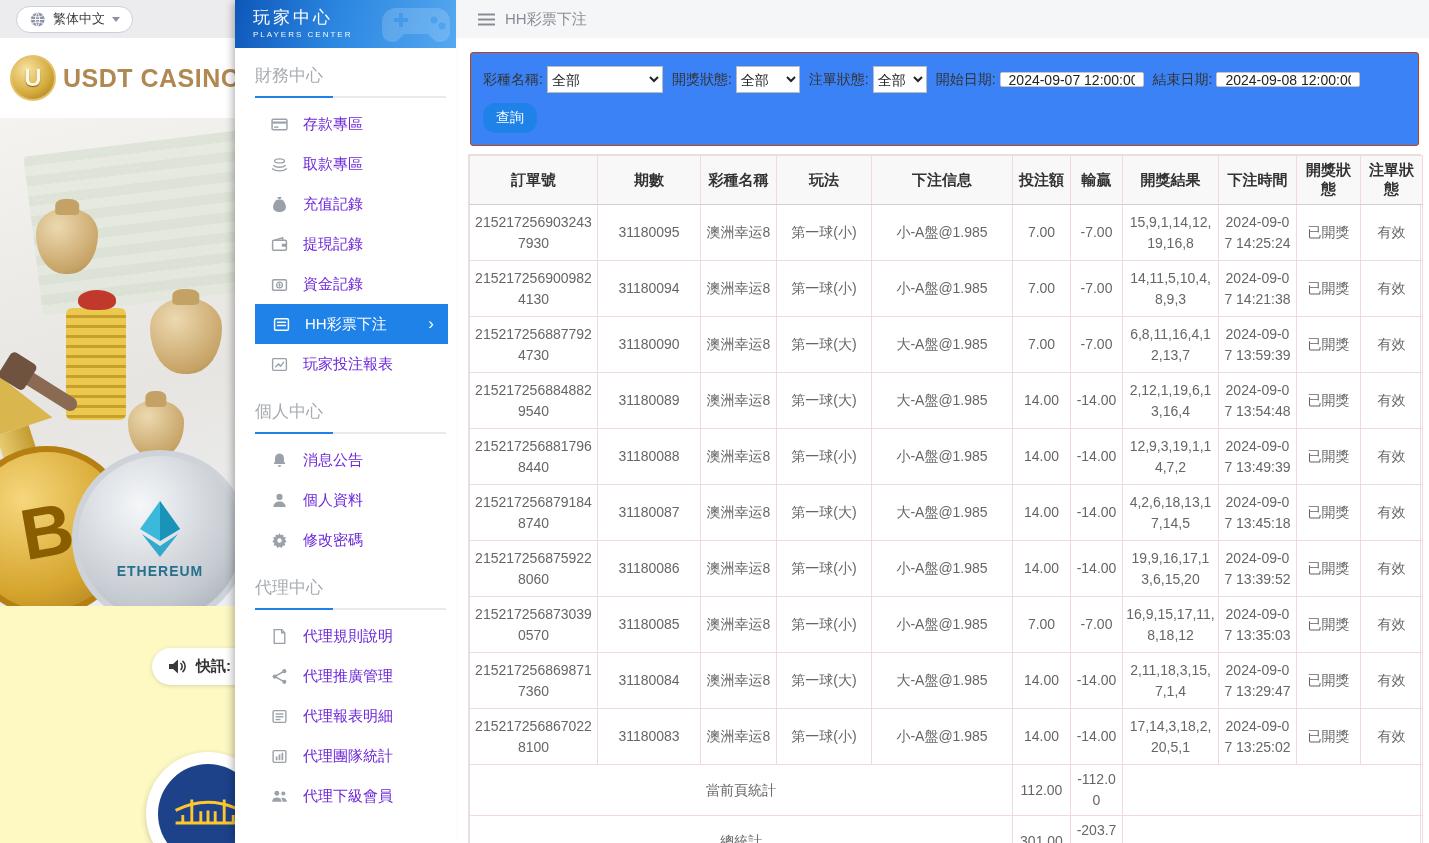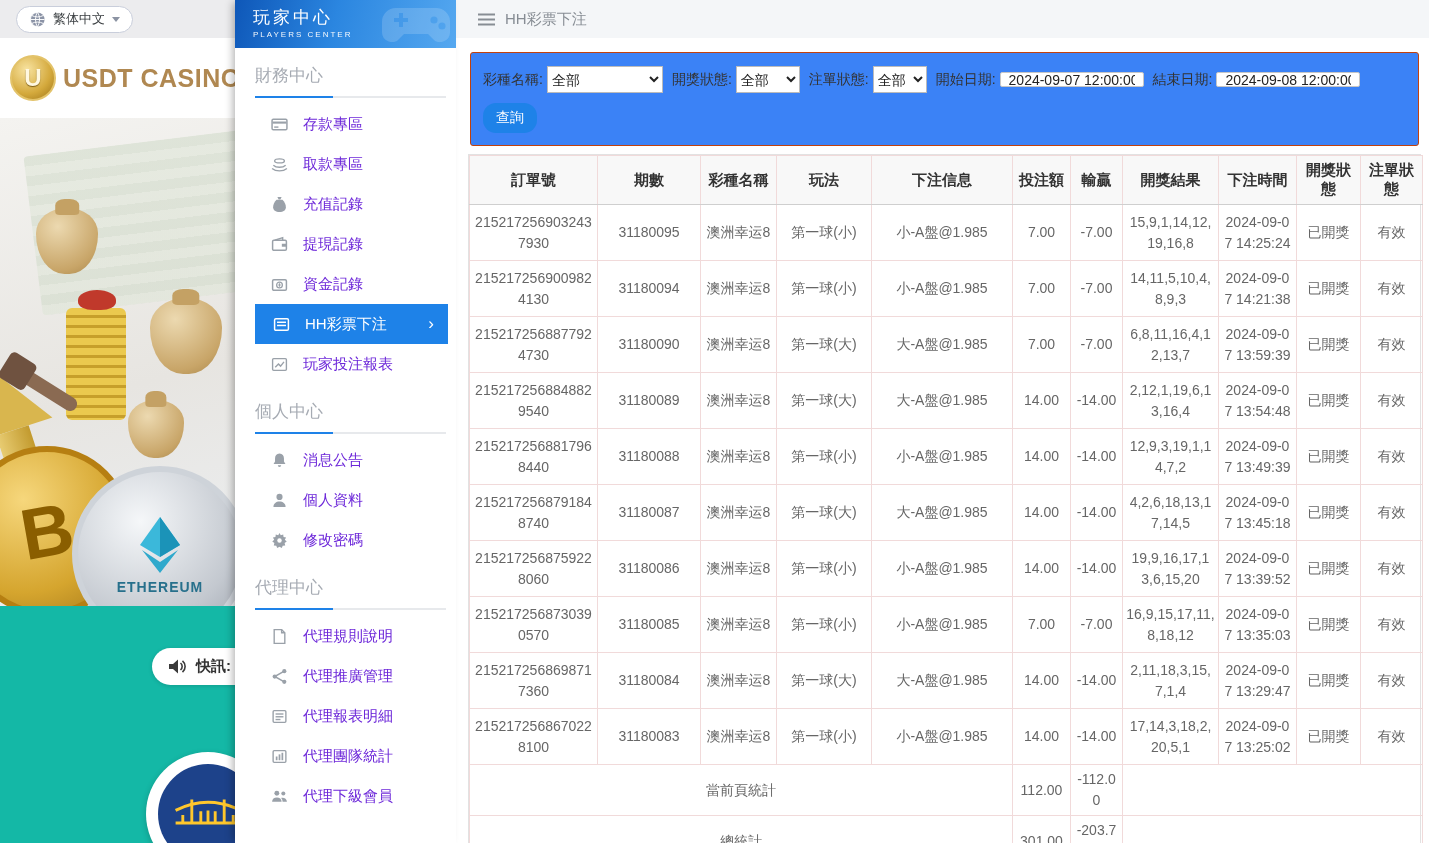--- a/index.html
+++ b/index.html
@@ -1,21 +1,21 @@
 <!DOCTYPE html>
 <html><head>
 <meta charset="utf-8">
 <style>
   :root { --accent:#1e82e8; --tborder:#f1dada; }
   * { margin:0; padding:0; box-sizing:border-box; }
   html,body { width:1429px; height:843px; overflow:hidden; }
   body { position:relative; font-family:"Liberation Sans","DejaVu Sans",sans-serif; background:#fff; }
 
   
-  .left-pane { position:absolute; left:0; top:0; width:235px; height:843px; background:#14b8a6; overflow:hidden; }
+  .left-pane { position:absolute; left:0; top:0; width:235px; height:843px; background:#fef9c3; overflow:hidden; }
   .lang-bar { position:absolute; top:0; left:0; width:100%; height:38px; background:#ececee; display:flex; align-items:center; padding-left:16px; }
   .lang-pill { display:flex; align-items:center; gap:7px; height:27px; padding:0 12px; background:#fff; border:1px solid #c9cedb; border-radius:15px; cursor:pointer; }
   .lang-label { font-size:13px; color:#3c4043; }
   .caret-down { width:0; height:0; border-left:4px solid transparent; border-right:4px solid transparent; border-top:5px solid #8b93a3; }
   .globe { width:17px; height:17px; }
 
   .logo-band { position:absolute; top:38px; left:0; width:100%; height:80px; background:#fff; display:flex; align-items:center; padding-left:10px; gap:7px; }
   .logo-coin { width:46px; height:46px; border-radius:50%; flex:0 0 auto; background:radial-gradient(circle at 35% 30%,#f8e3a0,#d4a93c 60%,#9c7318); border:2px solid #e3c36a; display:flex; align-items:center; justify-content:center; }
   .logo-coin span { color:#fff8e0; font-weight:bold; font-size:24px; text-shadow:0 1px 1px #7a5a10; }
   .logo-text { font-size:25px; font-weight:bold; color:#b08851; letter-spacing:.5px; white-space:nowrap; }
@@ -29,21 +29,21 @@
   .bag::before { content:''; position:absolute; top:-9px; left:50%; transform:translateX(-50%); width:38%; height:16px; background:#c4a164; border-radius:40% 40% 20% 20%; }
   .bag1 { left:36px; top:90px; width:62px; height:66px; }
   .bag2 { left:150px; top:180px; width:72px; height:76px; }
   .bag3 { left:128px; top:282px; width:56px; height:58px; }
   .coin-stack { position:absolute; left:66px; top:190px; width:60px; height:112px; background:repeating-linear-gradient(#ebc94e 0 7px,#c79f2a 7px 10px); border-radius:6px; }
   .bow { position:absolute; left:78px; top:172px; width:38px; height:20px; background:#c0392b; border-radius:50% 50% 40% 40%; }
   .gavel { position:absolute; left:4px; top:262px; width:78px; height:14px; background:#8a6a52; border-radius:7px; transform:rotate(32deg); }
   .gavel::before { content:''; position:absolute; left:-6px; top:-8px; width:30px; height:30px; background:#6f5240; border-radius:5px; }
   .coin-btc { position:absolute; left:-38px; top:328px; width:170px; height:170px; border-radius:50%; background:radial-gradient(circle at 35% 30%,#f6d77c,#d5a52e 62%,#a2761a); border:6px solid #b67f12; display:flex; align-items:center; justify-content:center; }
   .coin-btc span { font-size:72px; font-weight:bold; color:#8a5e00; transform:rotate(-10deg); }
-  .coin-eth { position:absolute; left:72px; top:348px; width:176px; height:176px; border-radius:50%; background:radial-gradient(circle at 38% 30%,#f5f7f9,#c3c8cf 65%,#9ba2ab); border:6px solid #ced3d9; display:flex; flex-direction:column; align-items:center; justify-content:center; gap:2px; }
+  .coin-eth { position:absolute; left:72px; top:332px; width:176px; height:176px; border-radius:50%; background:radial-gradient(circle at 38% 30%,#f5f7f9,#c3c8cf 65%,#9ba2ab); border:6px solid #ced3d9; display:flex; flex-direction:column; align-items:center; justify-content:center; gap:2px; }
   .eth-label { font-size:14px; font-weight:bold; color:#27708c; letter-spacing:1px; }
 
   .news-pill { position:absolute; left:152px; top:648px; width:240px; height:37px; background:#fff; border-radius:19px; box-shadow:0 1px 4px rgba(0,0,0,.15); display:flex; align-items:center; gap:9px; padding-left:16px; z-index:2; }
   .news-label { font-size:15px; font-weight:bold; color:#333; }
   .team-badge { position:absolute; left:146px; top:752px; width:124px; height:124px; border-radius:50%; background:#fff; box-shadow:0 2px 6px rgba(0,0,0,.2); display:flex; align-items:center; justify-content:center; z-index:2; }
   .team-badge-inner { width:100px; height:100px; border-radius:50%; background:#1d428a; display:flex; align-items:center; justify-content:center; }
 
   
   .sidebar { position:absolute; left:235px; top:0; width:221px; height:843px; background:#fff; box-shadow:-4px 0 8px -2px rgba(0,0,0,.3); z-index:5; }
   .sidebar-header { height:48px; background:linear-gradient(105deg,#0e57b8 0%,#2b86e0 45%,#55a8f0 100%); color:#fff; padding:6px 0 16px 18px; position:relative; overflow:hidden; }

